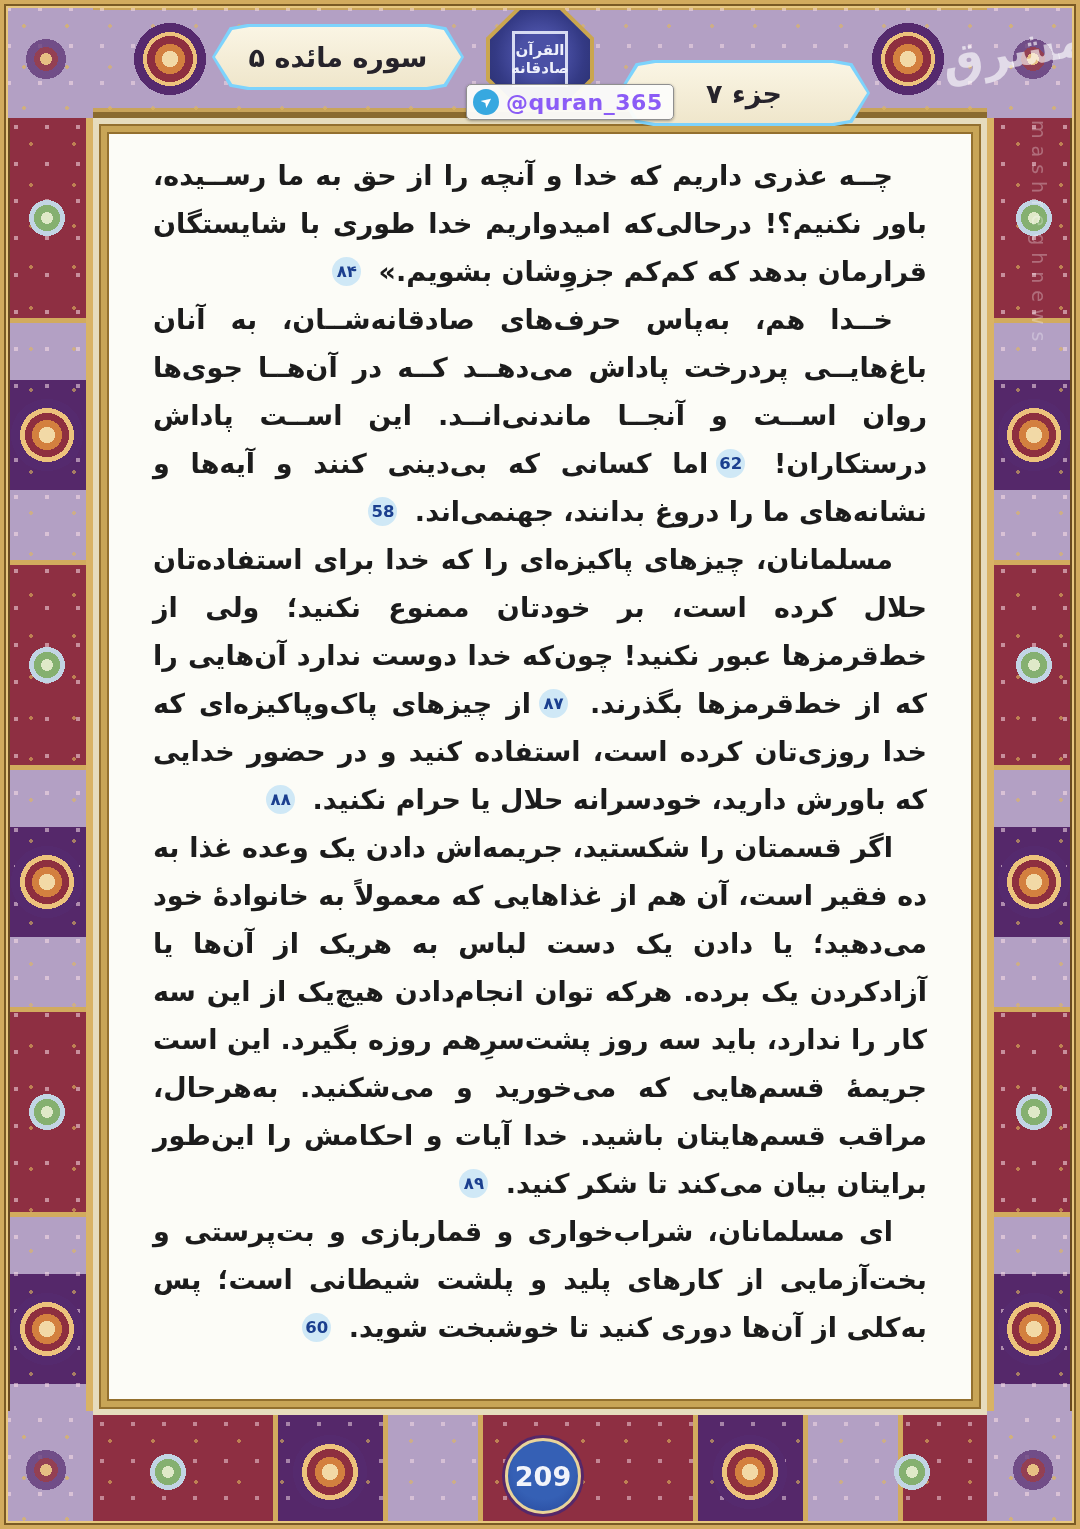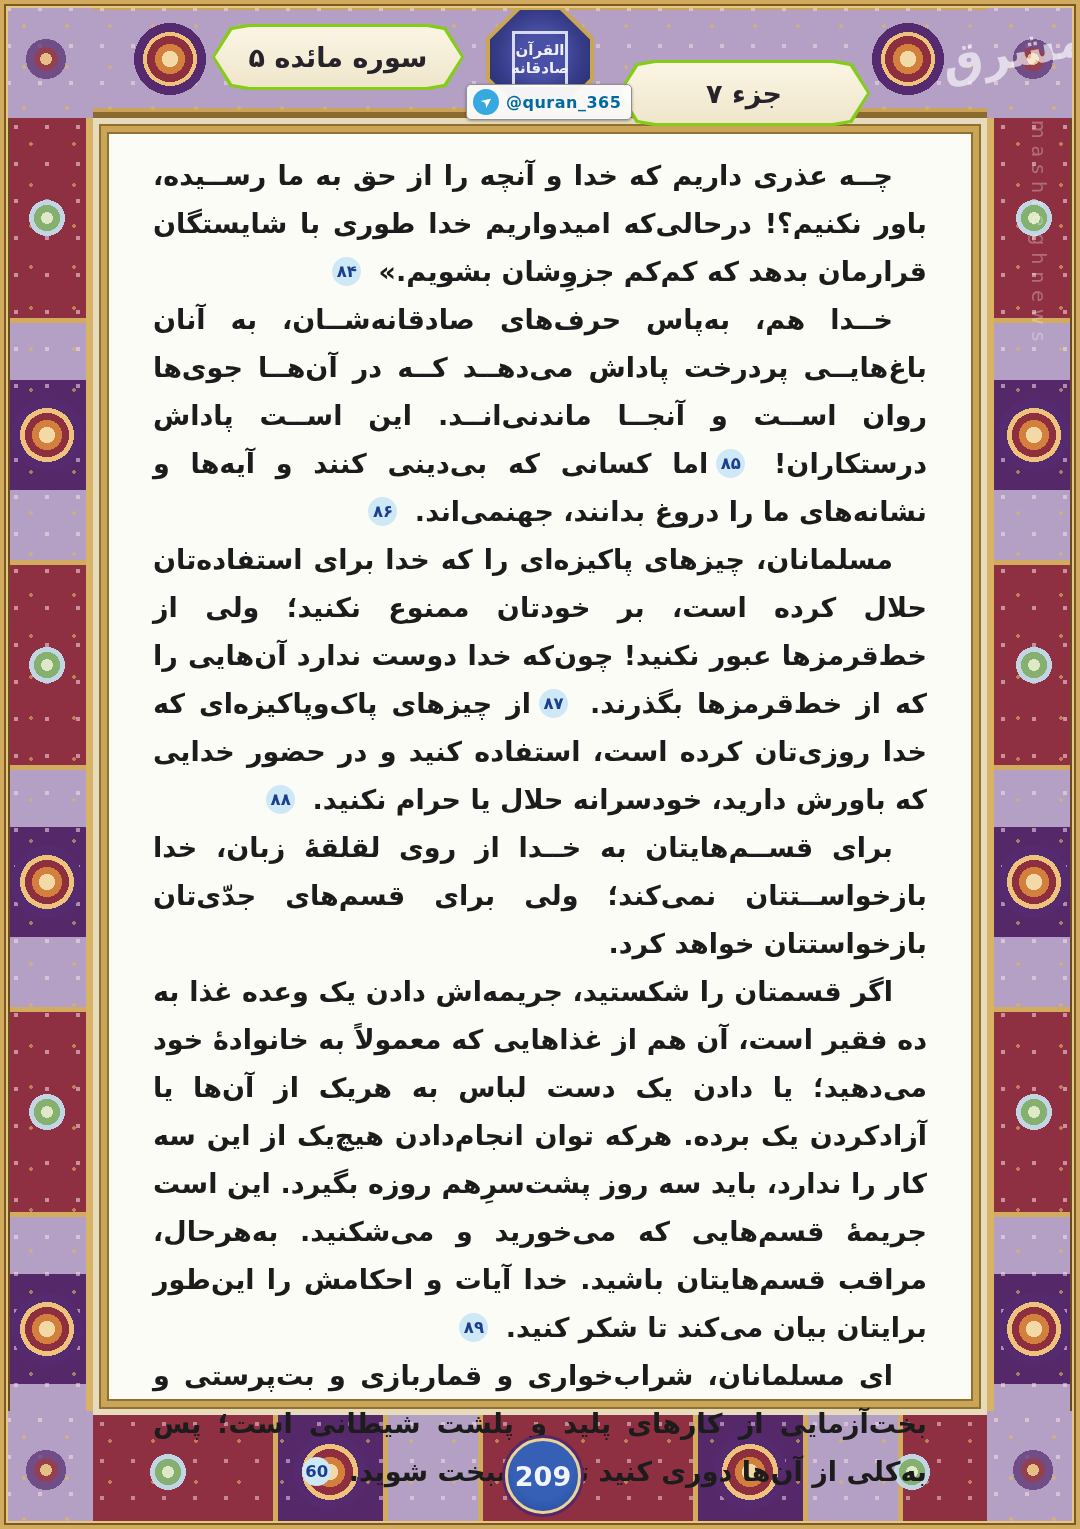--- a/index.html
+++ b/index.html
@@ -54,21 +54,21 @@
     background-image:
       radial-gradient(circle at 46px 59px, rgba(236,194,124,.9) 0 6px, rgba(142,47,63,.85) 6px 12px, rgba(85,42,110,.7) 12px 20px, rgba(0,0,0,0) 20px),
       radial-gradient(circle at 9px 9px, rgba(248,222,230,.55) 0 2.5px, rgba(0,0,0,0) 2.5px),
       radial-gradient(circle at 24px 26px, rgba(222,183,95,.7) 0 2px, rgba(0,0,0,0) 2px);
     background-size:auto,31px 37px,43px 41px;}
   .corner.tl{left:0;top:0}.corner.tr{left:987px;top:0}
   .corner.bl{left:0;top:1411px}.corner.br{left:987px;top:1411px}
   
   .cartouche{position:absolute;top:24px;height:66px;z-index:10;
     clip-path:polygon(0 50%,7% 5%,14% 0,86% 0,93% 5%,100% 50%,93% 95%,86% 100%,14% 100%,7% 95%);
-    background:#84cc16;display:flex;align-items:center;justify-content:center;}
+    background:#7dd3fc;display:flex;align-items:center;justify-content:center;}
   .cartouche .inner{position:absolute;inset:3px;
     clip-path:polygon(0 50%,7% 5%,14% 0,86% 0,93% 5%,100% 50%,93% 95%,86% 100%,14% 100%,7% 95%);
     background:linear-gradient(180deg,#faf5e4,#efe6cb);display:flex;align-items:center;justify-content:center;}
   .cartouche span{position:relative;z-index:2;font-size:27px;font-weight:bold;color:#26232b;}
   .cart-juz{left:618px;width:252px;margin-top:36px;}
   .cart-surah{left:212px;width:252px;}
   .emblem{position:absolute;left:486px;top:6px;width:108px;height:106px;z-index:11;
     clip-path:polygon(30% 0,70% 0,100% 30%,100% 70%,70% 100%,30% 100%,0 70%,0 30%);
     background:#caa64f;display:flex;align-items:center;justify-content:center;}
   .emblem .core{position:absolute;inset:4px;
@@ -77,21 +77,21 @@
     display:flex;align-items:center;justify-content:center;}
   .emblem .kufic{width:56px;height:56px;border:3px solid #d7dbf2;box-sizing:border-box;
     display:flex;flex-direction:column;align-items:center;justify-content:center;gap:1px;
     color:#eef0fb;font-weight:bold;font-size:15px;line-height:17px;text-align:left;}
   .tg-badge{position:absolute;left:466px;top:84px;height:34px;z-index:20;
     background:rgba(252,252,250,.96);border:1px solid #8f8f8f;border-radius:5px;
     display:flex;align-items:center;padding:0 10px 0 6px;gap:7px;box-shadow:0 1px 3px rgba(0,0,0,.35);}
   .tg-icon{width:26px;height:26px;border-radius:50%;background:#37a8e0;
     display:flex;align-items:center;justify-content:center;color:#fff;font-size:14px;}
   .tg-icon i{display:block;transform:rotate(-38deg) translateX(1px);font-style:normal;}
-  .tg-badge b{font-size:16px;color:#0369a1;letter-spacing:.5px;}
+  .tg-badge b{font-size:22px;color:#8b5cf6;letter-spacing:.5px;}
   
   .page-area{position:absolute;left:93px;top:118px;width:894px;height:1297px;background:#e6dcbd;z-index:6;}
   .page-frame{position:absolute;left:8px;top:8px;right:8px;bottom:8px;
     border:6px solid #c8a557;background:#fcfcf7;
     box-shadow:inset 0 0 0 2px #93702f,0 0 0 2px #93702f;}
   .text-body{position:absolute;inset:2px;padding:18px 44px 0 44px;
     direction:rtl;text-align:justify;color:#1c1c1c;
     font-size:27px;line-height:48px;font-weight:bold;}
   .text-body p{margin:0;text-indent:34px;}
   .vbadge{display:inline-flex;align-items:center;justify-content:center;
@@ -143,23 +143,22 @@
   <div class="tg-icon">
       <i>➤</i>
     </div>
   <b>@quran_365</b>
 </div>
 
 <div class="page-area">
   <div class="page-frame">
     <div class="text-body">
         <p><span>چــه عذری داریم که خدا و آنچه را از حق به ما رســیده، باور نکنیم؟! درحالی‌که امیدواریم خدا طوری با شایستگان قرارمان بدهد که کم‌کم جزوِشان بشویم.» </span><span class="vbadge">۸۴</span></p>
-        <p><span>خــدا هم، به‌پاس حرف‌های صادقانه‌شــان، به آنان باغ‌هایــی پردرخت پاداش می‌دهــد کــه در آن‌هــا جوی‌ها روان اســت و آنجــا ماندنی‌انــد. این اســت پاداش درستکاران! </span><span class="vbadge">۸۵</span><span>اما کسانی که بی‌دینی کنند و آیه‌ها و نشانه‌های ما را دروغ بدانند، جهنمی‌اند. </span><span class="vbadge">۸۶</span></p>
+        <p><span>خــدا هم، به‌پاس حرف‌های صادقانه‌شــان، به آنان باغ‌هایــی پردرخت پاداش می‌دهــد کــه در آن‌هــا جوی‌ها روان اســت و آنجــا ماندنی‌انــد. این اســت پاداش درستکاران! </span><span class="vbadge">62</span><span>اما کسانی که بی‌دینی کنند و آیه‌ها و نشانه‌های ما را دروغ بدانند، جهنمی‌اند. </span><span class="vbadge">58</span></p>
         <p><span>مسلمانان، چیزهای پاکیزه‌ای را که خدا برای استفاده‌تان حلال کرده است، بر خودتان ممنوع نکنید؛ ولی از خط‌قرمزها عبور نکنید! چون‌که خدا دوست ندارد آن‌هایی را که از خط‌قرمزها بگذرند. </span><span class="vbadge">۸۷</span><span>از چیزهای پاک‌وپاکیزه‌ای که خدا روزی‌تان کرده است، استفاده کنید و در حضور خدایی که باورش دارید، خودسرانه حلال یا حرام نکنید. </span><span class="vbadge">۸۸</span></p>
-        <p><span>برای قســم‌هایتان به خــدا از روی لقلقهٔ زبان، خدا بازخواســتتان نمی‌کند؛ ولی برای قسم‌های جدّی‌تان بازخواستتان خواهد کرد. </span></p>
         <p><span>اگر قسمتان را شکستید، جریمه‌اش دادن یک وعده غذا به ده فقیر است، آن هم از غذاهایی که معمولاً به خانوادهٔ خود می‌دهید؛ یا دادن یک دست لباس به هریک از آن‌ها یا آزادکردن یک برده. هرکه توان انجام‌دادن هیچ‌یک از این سه کار را ندارد، باید سه روز پشت‌سرِهم روزه بگیرد. این است جریمهٔ قسم‌هایی که می‌خورید و می‌شکنید. به‌هرحال، مراقب قسم‌هایتان باشید. خدا آیات و احکامش را این‌طور برایتان بیان می‌کند تا شکر کنید. </span><span class="vbadge">۸۹</span></p>
         <p><span>ای مسلمانان، شراب‌خواری و قماربازی و بت‌پرستی و بخت‌آزمایی از کارهای پلید و پلشت شیطانی است؛ پس به‌کلی از آن‌ها دوری کنید تا خوشبخت شوید. </span><span class="vbadge">60</span></p>
       </div>
   </div>
 </div>
 
 <div class="pagenum-circle">
   <span>209</span>
 </div>
 

